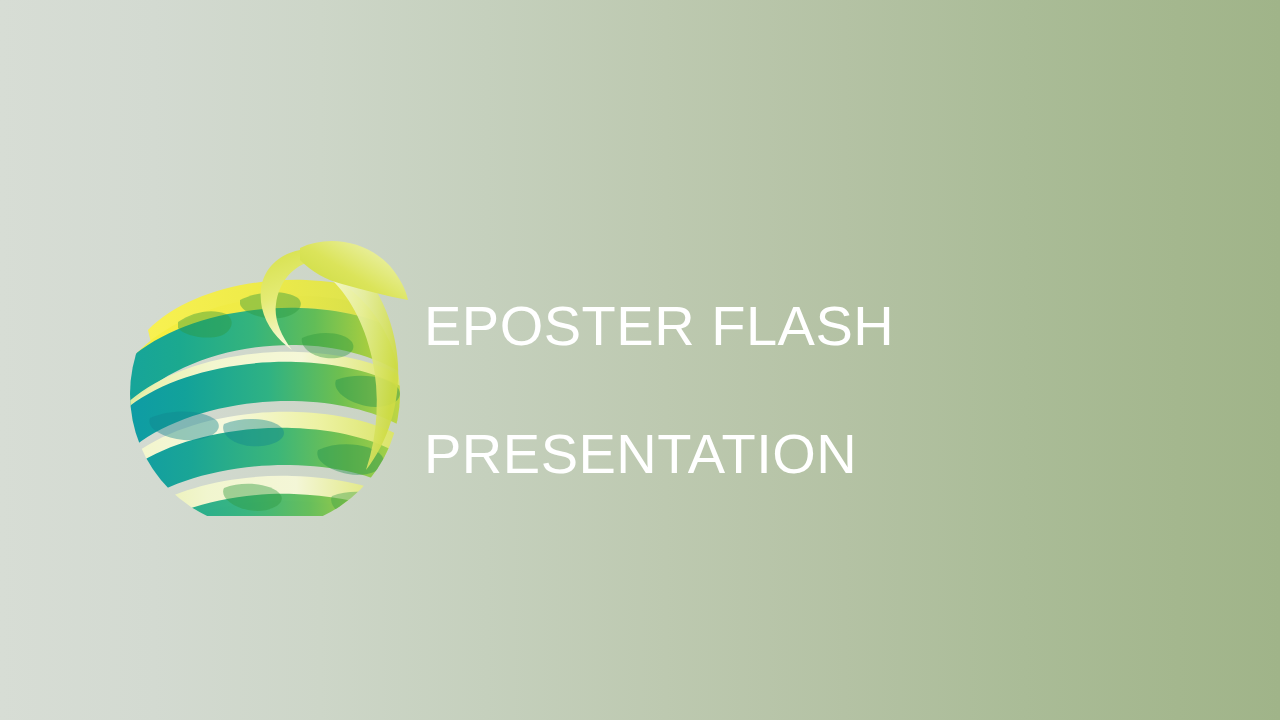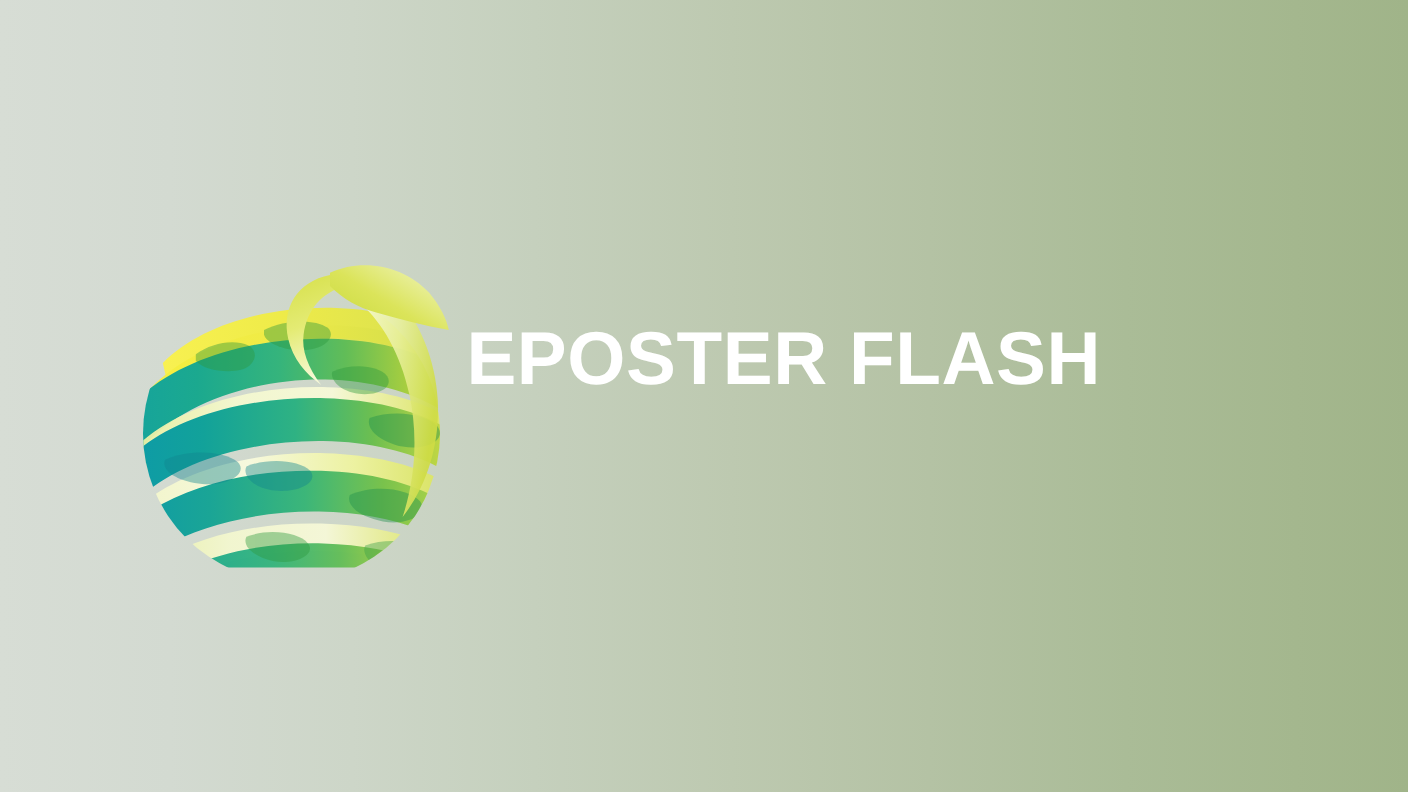--- a/index.html
+++ b/index.html
@@ -50,22 +50,22 @@
   
   #title-block {
     position: absolute;
     left: 424px;
     top: 262px;
     width: 790px;
   }
   .title-line {
     color: #ffffff;
     font-family: "Liberation Sans", sans-serif;
-    font-weight: 700;
-    font-size: 68px;
+    font-weight: 400;
+    font-size: 56px;
     line-height: 128px;
     letter-spacing: 0.5px;
     white-space: nowrap;
   }
 </style>
 </head>
 <body>
 
 <div id="slide">
 
@@ -205,15 +205,16 @@
                  C 262 88, 240 82, 218 78 C 238 78, 258 82, 276 90
                  C 258 66, 228 50, 196 48 C 192 46, 188 44, 186 42 Z" fill="url(#leafGrad)"></path>
         <path d="M 180 44 C 210 30, 248 38, 270 62 C 280 74, 286 86, 288 96
                  C 266 92, 244 86, 222 80 C 206 76, 192 68, 180 56 Z" fill="url(#leafGrad)"></path>
       </g>
     </svg>
   </div>
 
   <div id="title-block">
     <div class="title-line">EPOSTER FLASH</div>
+    <div class="title-line">PRESENTATION</div>
   </div>
 
 </div>
 
 </body></html>

